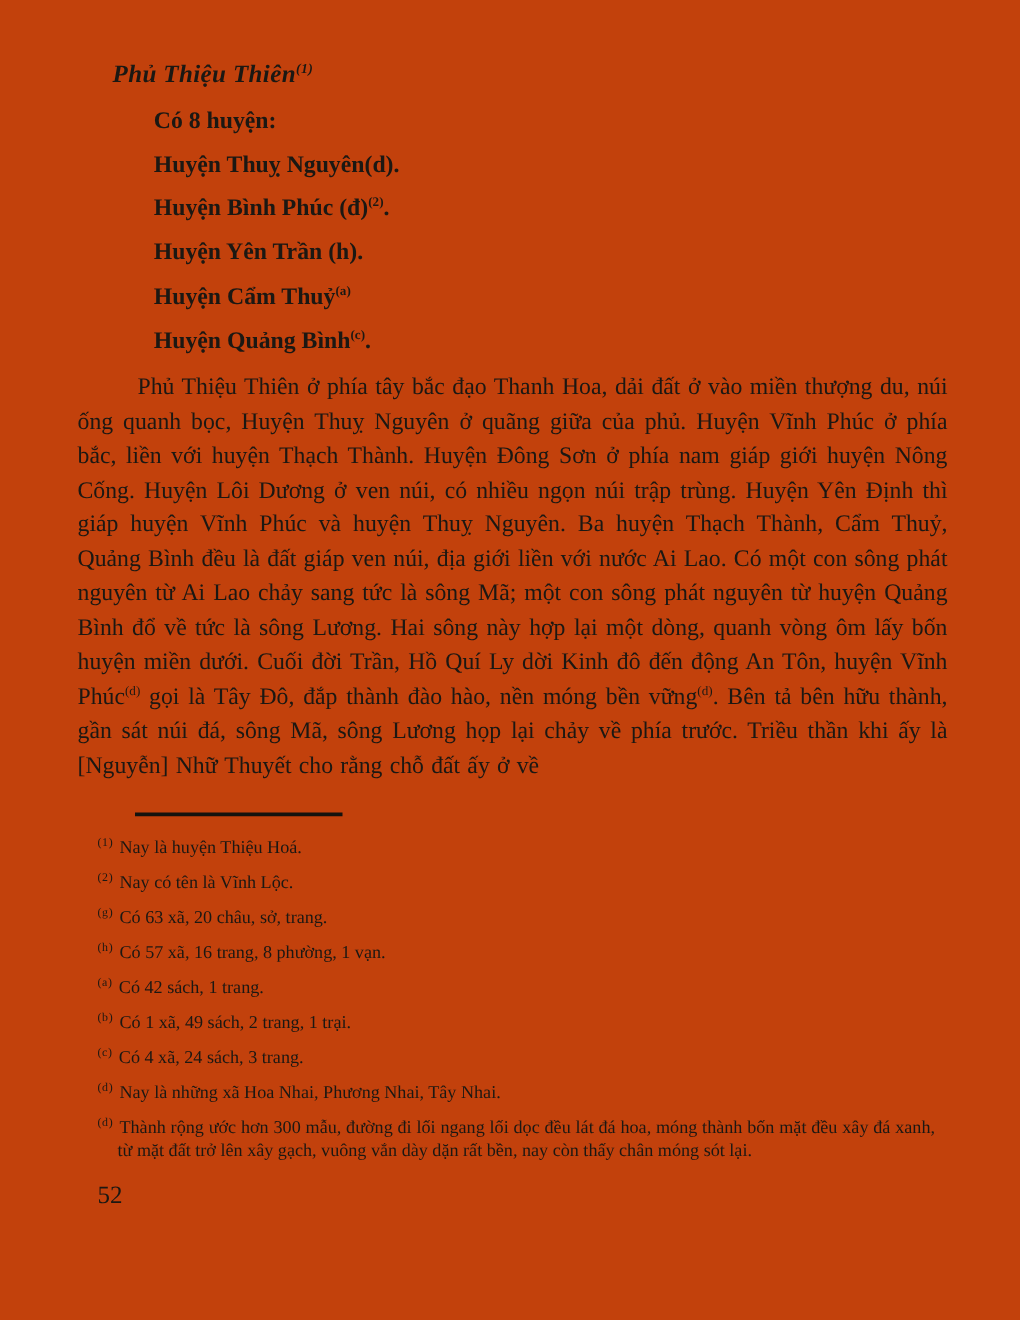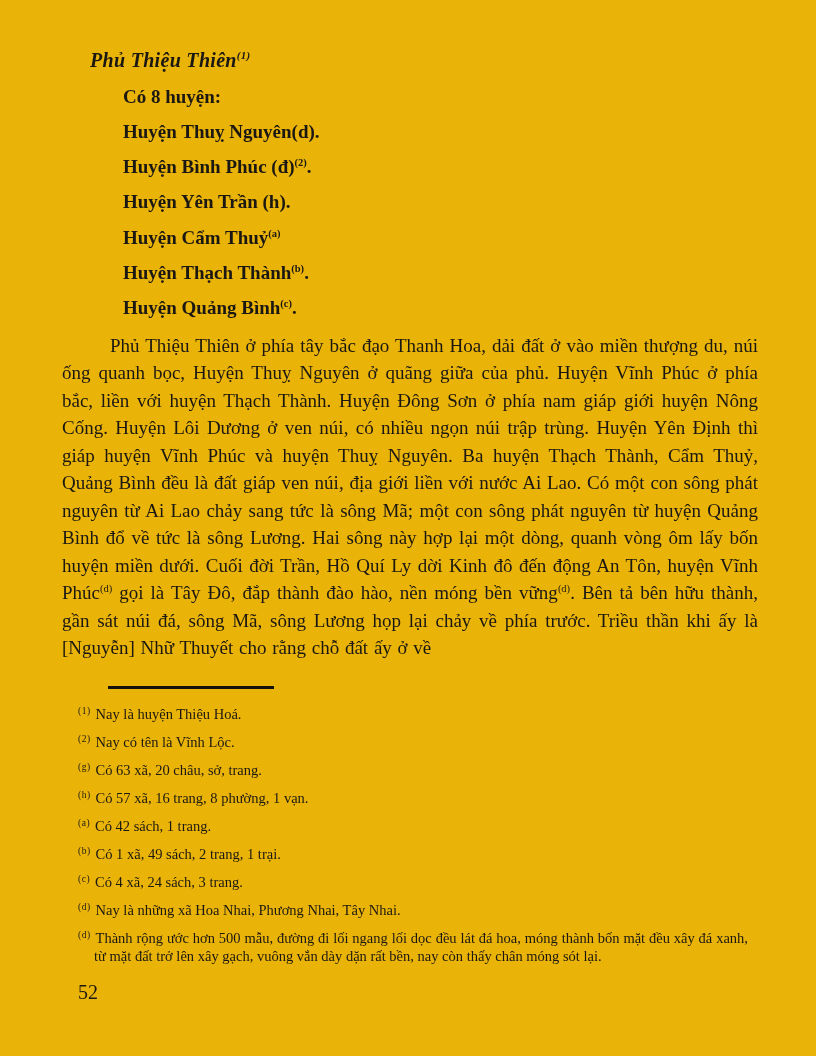--- a/index.html
+++ b/index.html
@@ -4,21 +4,21 @@
 <style>
   * { box-sizing: border-box; }
   html, body { margin: 0; padding: 0; }
   body {
     width: 816px; height: 1056px;
     background: #e8e8e8;
     font-family: "Liberation Serif", "DejaVu Serif", serif;
   }
   .page {
     width: 816px; height: 1056px;
-    background: #eab308;
+    background: #c2410c;
     color: #1b1813;
     padding: 42px 58px 0 62px;
     overflow: hidden;
     position: relative;
   }
   .doc-title {
     margin: 0 0 8px 28px;
     font-size: 20px;
     line-height: 26px;
     font-weight: bold;
@@ -84,38 +84,37 @@
 <div class="page">
 
   <h1 class="doc-title"><span>Phủ Thiệu Thiên</span><sup>(1)</sup></h1>
 
   <ul class="district-list">
     <li>Có 8 huyện:</li>
     <li><span>Huyện Thuỵ Nguyên(d).</span><sup></sup><span></span></li>
     <li><span>Huyện Bình Phúc (đ)</span><sup>(2)</sup><span>.</span></li>
     <li><span>Huyện Yên Trần (h).</span><sup></sup><span></span></li>
     <li><span>Huyện Cẩm Thuỷ</span><sup>(a)</sup><span></span></li>
-    <li><span>Huyện Thạch Thành</span><sup>(b)</sup><span>.</span></li>
     <li><span>Huyện Quảng Bình</span><sup>(c)</sup><span>.</span></li>
   </ul>
 
   <p class="para"><span>Phủ Thiệu Thiên ở phía tây bắc đạo Thanh Hoa, dải đất ở vào miền thượng du, núi ống quanh bọc, Huyện Thuỵ Nguyên ở quãng giữa của phủ. Huyện Vĩnh Phúc ở phía bắc, liền với huyện Thạch Thành. Huyện Đông Sơn ở phía nam giáp giới huyện Nông Cống. Huyện Lôi Dương ở ven núi, có nhiều ngọn núi trập trùng. Huyện Yên Định thì giáp huyện Vĩnh Phúc và huyện Thuỵ Nguyên. Ba huyện Thạch Thành, Cẩm Thuỷ, Quảng Bình đều là đất giáp ven núi, địa giới liền với nước Ai Lao. Có một con sông phát nguyên từ Ai Lao chảy sang tức là sông Mã; một con sông phát nguyên từ huyện Quảng Bình đổ về tức là sông Lương. Hai sông này hợp lại một dòng, quanh vòng ôm lấy bốn huyện miền dưới. Cuối đời Trần, Hồ Quí Ly dời Kinh đô đến động An Tôn, huyện Vĩnh Phúc</span><sup>(d)</sup><span> gọi là Tây Đô, đắp thành đào hào, nền móng bền vững</span><sup>(d)</sup><span>. Bên tả bên hữu thành, gần sát núi đá, sông Mã, sông Lương họp lại chảy về phía trước. Triều thần khi ấy là [Nguyễn] Nhữ Thuyết cho rằng chỗ đất ấy ở về</span></p>
 
   <div class="fn-rule"></div>
 
   <ul class="footnotes">
     <li><sup class="fn-marker">(1)</sup><span>Nay là huyện Thiệu Hoá.</span></li>
     <li><sup class="fn-marker">(2)</sup><span>Nay có tên là Vĩnh Lộc.</span></li>
     <li><sup class="fn-marker">(g)</sup><span>Có 63 xã, 20 châu, sở, trang.</span></li>
     <li><sup class="fn-marker">(h)</sup><span>Có 57 xã, 16 trang, 8 phường, 1 vạn.</span></li>
     <li><sup class="fn-marker">(a)</sup><span>Có 42 sách, 1 trang.</span></li>
     <li><sup class="fn-marker">(b)</sup><span>Có 1 xã, 49 sách, 2 trang, 1 trại.</span></li>
     <li><sup class="fn-marker">(c)</sup><span>Có 4 xã, 24 sách, 3 trang.</span></li>
     <li><sup class="fn-marker">(d)</sup><span>Nay là những xã Hoa Nhai, Phương Nhai, Tây Nhai.</span></li>
-    <li><sup class="fn-marker">(d)</sup><span>Thành rộng ước hơn 500 mẫu, đường đi lối ngang lối dọc đều lát đá hoa, móng thành bốn mặt đều xây đá xanh, từ mặt đất trở lên xây gạch, vuông vắn dày dặn rất bền, nay còn thấy chân móng sót lại.</span></li>
+    <li><sup class="fn-marker">(d)</sup><span>Thành rộng ước hơn 300 mẫu, đường đi lối ngang lối dọc đều lát đá hoa, móng thành bốn mặt đều xây đá xanh, từ mặt đất trở lên xây gạch, vuông vắn dày dặn rất bền, nay còn thấy chân móng sót lại.</span></li>
   </ul>
 
   <div class="footer">
     <div class="pagenum-block">
       <div class="page-number">52</div>
 
     </div>
 
   </div>
 

